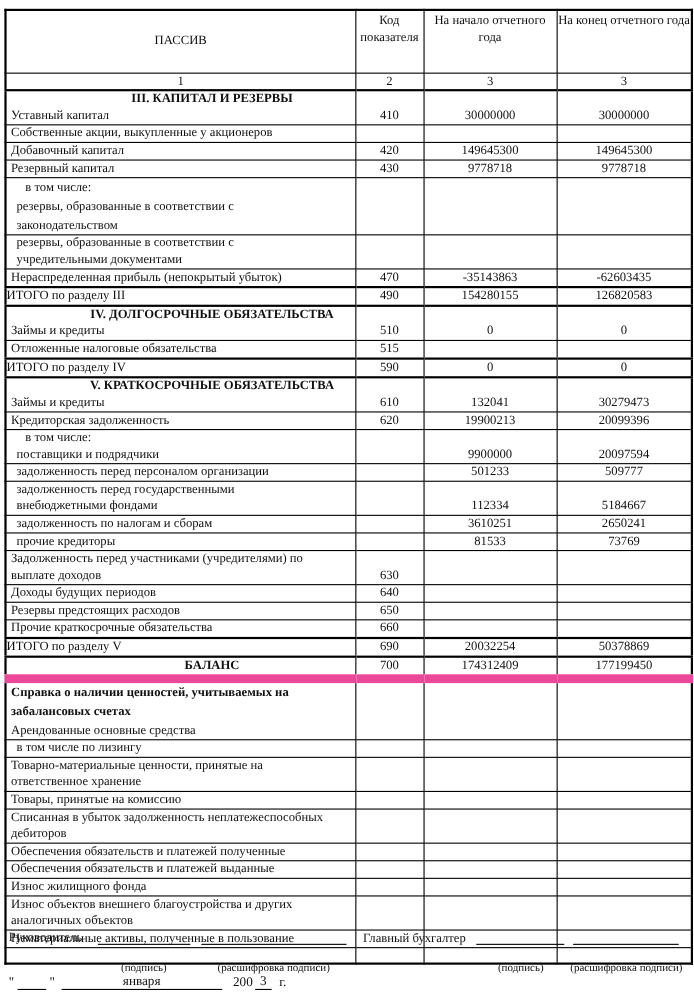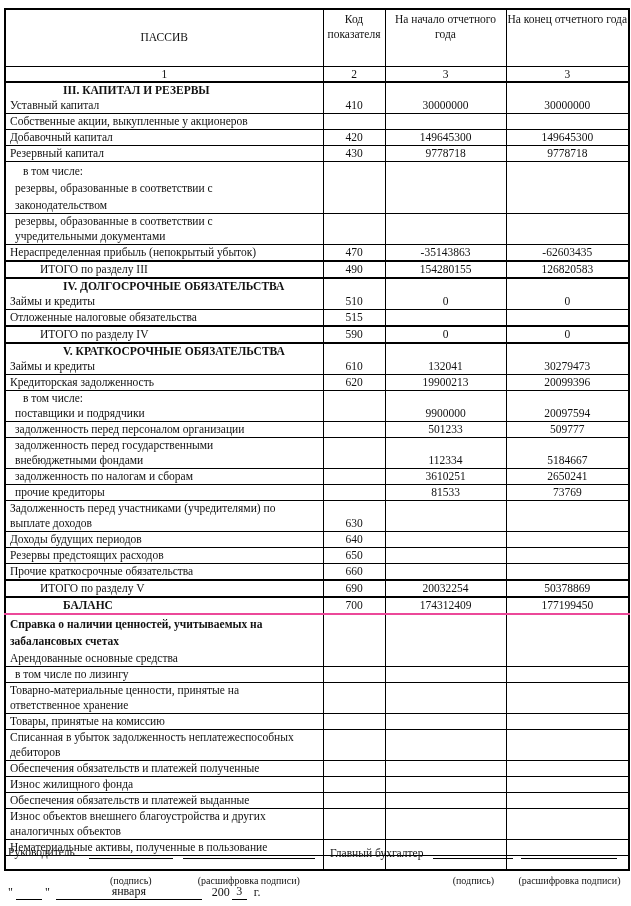--- a/index.html
+++ b/index.html
@@ -21,29 +21,29 @@
   .doc-table td{
     border:1px solid #000;
     padding:0;vertical-align:bottom;
     font-size:11.5px;line-height:15px;
     overflow:hidden;
   }
   .doc-table .hdr td{vertical-align:top;text-align:center;height:36px;padding-top:2px;}
   .doc-table .hdr td.h1{padding-top:20px;}
   .doc-table .nums td{border-bottom:2px solid #000;text-align:center;height:14px;line-height:13px;}
   tr.thick td{border-top:2px solid #000;border-bottom:2px solid #000;}
-  tr.thickb td{border-bottom:2px solid #ec4899;}
+  tr.thickb td{border-bottom:8px solid #ec4899;}
   td.c-code,td.c-v{text-align:center;}
   .ln{white-space:nowrap;}
   .ln-p{padding-left:4px;}
   .ln-s{padding-left:9px;}
   .ln-i{padding-left:17px;}
-  .ln-t{padding-left:34px;}
+  .ln-t{}
   .ln-b{padding-left:4px;font-weight:bold;}
-  .ln-c{text-align:left;font-weight:bold;padding-left:16px;margin-left:41px;}
+  .ln-c{text-align:center;font-weight:bold;padding-left:16px;margin-left:41px;}
   tr.gap3 td{height:47px;}
   tr.gap3 .ln{line-height:16px;padding-top:1px;}
   tr.empty-row td{height:13px;}
   
   .footer{position:absolute;left:8px;top:844px;width:618px;font-size:11.5px;}
   .sig-zone{display:flex;}
   .sig-left{width:322px;display:flex;}
   .sig-right{flex:1;display:flex;align-items:flex-end;}
   .sig-label{white-space:nowrap;padding-top:2px;}
   .blank{display:inline-block;border-bottom:1px solid #000;height:14px;position:relative;vertical-align:bottom;text-align:center;}
@@ -332,29 +332,29 @@
       <tr>
         <td class="c-label">
           <div class="ln ln-p">Обеспечения обязательств и платежей полученные</div>
         </td>
         <td class="c-code"></td>
         <td class="c-v"></td>
         <td class="c-v"></td>
       </tr>
       <tr>
         <td class="c-label">
+          <div class="ln ln-p">Обеспечения обязательств и платежей выданные</div>
+        </td>
+        <td class="c-code"></td>
+        <td class="c-v"></td>
+        <td class="c-v"></td>
+      </tr>
+      <tr>
+        <td class="c-label">
           <div class="ln ln-p">Износ жилищного фонда</div>
-        </td>
-        <td class="c-code"></td>
-        <td class="c-v"></td>
-        <td class="c-v"></td>
-      </tr>
-      <tr>
-        <td class="c-label">
-          <div class="ln ln-p">Обеспечения обязательств и платежей выданные</div>
         </td>
         <td class="c-code"></td>
         <td class="c-v"></td>
         <td class="c-v"></td>
       </tr>
       <tr>
         <td class="c-label">
           <div class="ln ln-p">Износ объектов внешнего благоустройства и других</div>
           <div class="ln ln-p">аналогичных объектов</div>
         </td>

